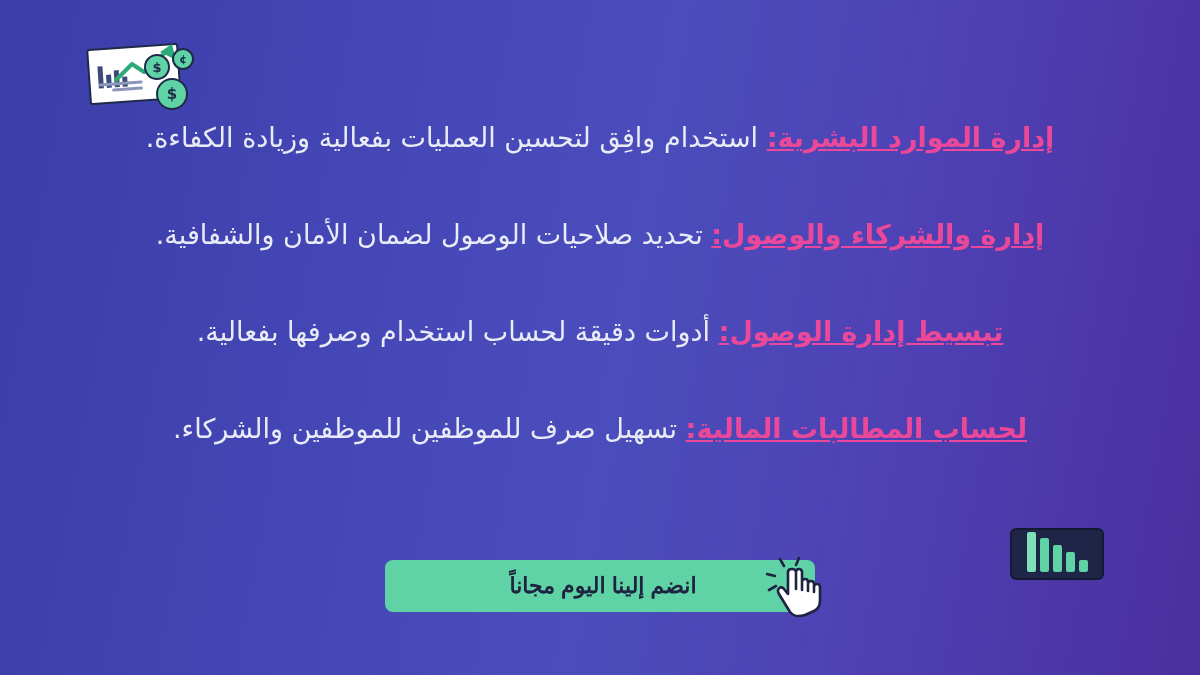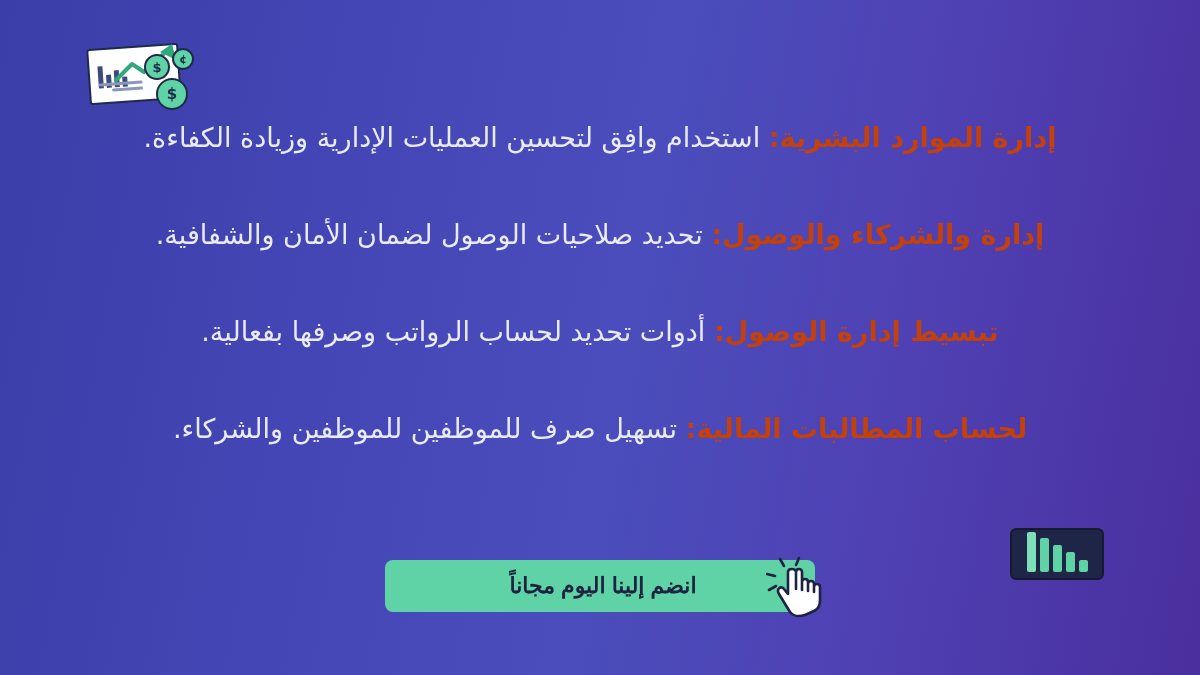--- a/index.html
+++ b/index.html
@@ -136,22 +136,23 @@
   }
   .line {
     font-size: 27px;
     line-height: 1.45;
     color: #e9ecf6;
     margin-bottom: 58px;
     letter-spacing: 0;
   }
   .line:last-of-type { margin-bottom: 0; }
   .line .lead {
-    color: #c2410c;
+    color: #ec4899;
     font-weight: bold;
+    text-decoration: underline;
   }
   .line.l1 { text-align: center; }
   .line.l2 { text-align: center; }
   .line.l3 { text-align: center; }
   .line.l4 { text-align: center; }
 
   
   .cta-wrap {
     position: absolute;
     left: 0;
@@ -220,27 +221,27 @@
       <i></i>
         <i></i>
         <i></i>
         <i></i>
         <i></i>
     </div>
   </div>
 
   <div class="content">
     <p class="line l1">
-      <span class="lead">إدارة الموارد البشرية:</span><span> استخدام وافِق لتحسين العمليات الإدارية وزيادة الكفاءة.</span>
+      <span class="lead">إدارة الموارد البشرية:</span><span> استخدام وافِق لتحسين العمليات بفعالية وزيادة الكفاءة.</span>
     </p>
     <p class="line l2">
       <span class="lead">إدارة والشركاء والوصول:</span><span> تحديد صلاحيات الوصول لضمان الأمان والشفافية.</span>
     </p>
     <p class="line l3">
-      <span class="lead">تبسيط إدارة الوصول:</span><span> أدوات تحديد لحساب الرواتب وصرفها بفعالية.</span>
+      <span class="lead">تبسيط إدارة الوصول:</span><span> أدوات دقيقة لحساب استخدام وصرفها بفعالية.</span>
     </p>
     <p class="line l4">
       <span class="lead">لحساب المطالبات المالية:</span><span> تسهيل صرف للموظفين للموظفين والشركاء.</span>
     </p>
   </div>
 
   <div class="cta-wrap">
     <button class="cta">انضم إلينا اليوم مجاناً</button>
   </div>
 

